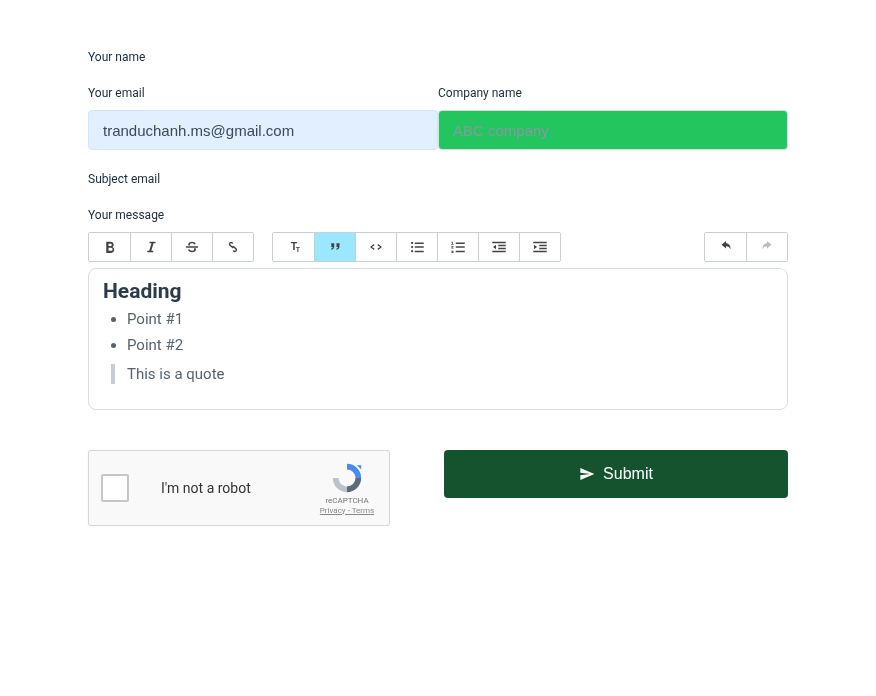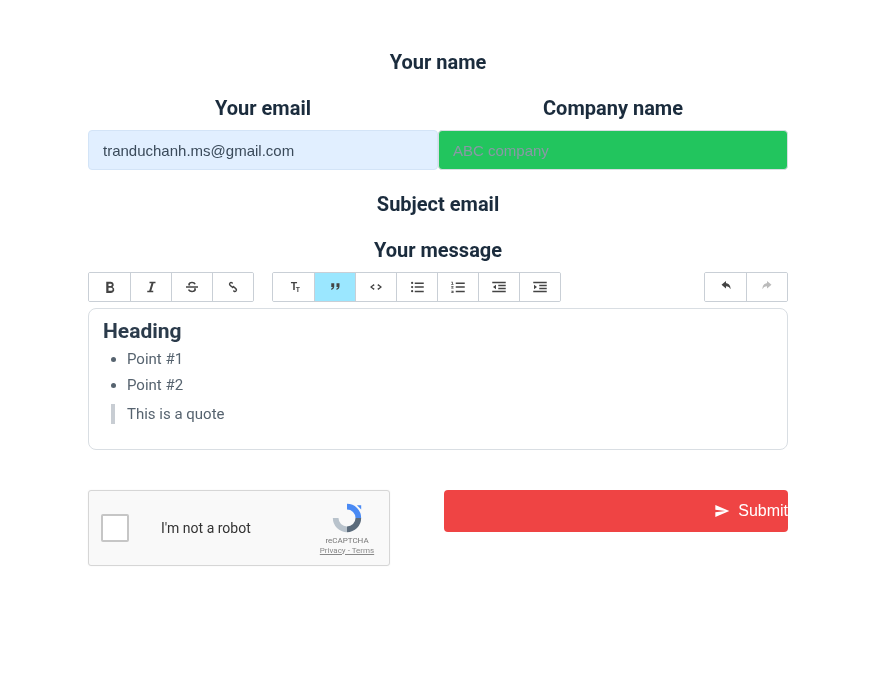--- a/index.html
+++ b/index.html
@@ -8,25 +8,24 @@
     background: #fff;
     padding: 50px 88px;
     color: #1a2b3c;
     font-size: 15px;
   }
   .field { margin-bottom: 22px; }
   .row { display: flex; }
   .row .field { flex: 1; }
   label.lbl {
     display: block;
-    font-size: 20px;
+    font-size: 12px;
     color: #1b2c3d;
     margin-bottom: 10px;
-    font-weight: 700;
-    text-align: center;
+    font-weight: 400;
   }
   .input {
     width: 100%;
     height: 40px;
     border: 1px solid #d9dee3;
     border-radius: 4px;
     padding: 0 14px;
     font-size: 15px;
     color: #3a4a5a;
     background: #22c55e;
@@ -129,30 +128,30 @@
     color: #777;
     line-height: 1.2;
     flex-shrink: 0;
     width: 64px;
   }
   .captcha-brand svg { width: 34px; height: 34px; display:block; margin: 0 auto 1px; }
   .captcha-brand .terms { font-size: 8px; color: #888; text-decoration: underline; }
 
   .submit {
     flex: 1;
-    height: 42px;
-    background: #ef4444;
+    height: 48px;
+    background: #14532d;
     border: none;
     border-radius: 4px;
     color: #fff;
     font-size: 16px;
     font-weight: 500;
     display: flex;
     align-items: center;
-    justify-content: flex-end;
+    justify-content: center;
     gap: 8px;
     cursor: pointer;
   }
   .submit svg { width: 16px; height: 16px; fill: #fff; }
 </style>
 </head>
 <body>
 
 <div class="field">
   <label class="lbl">Your name</label>

